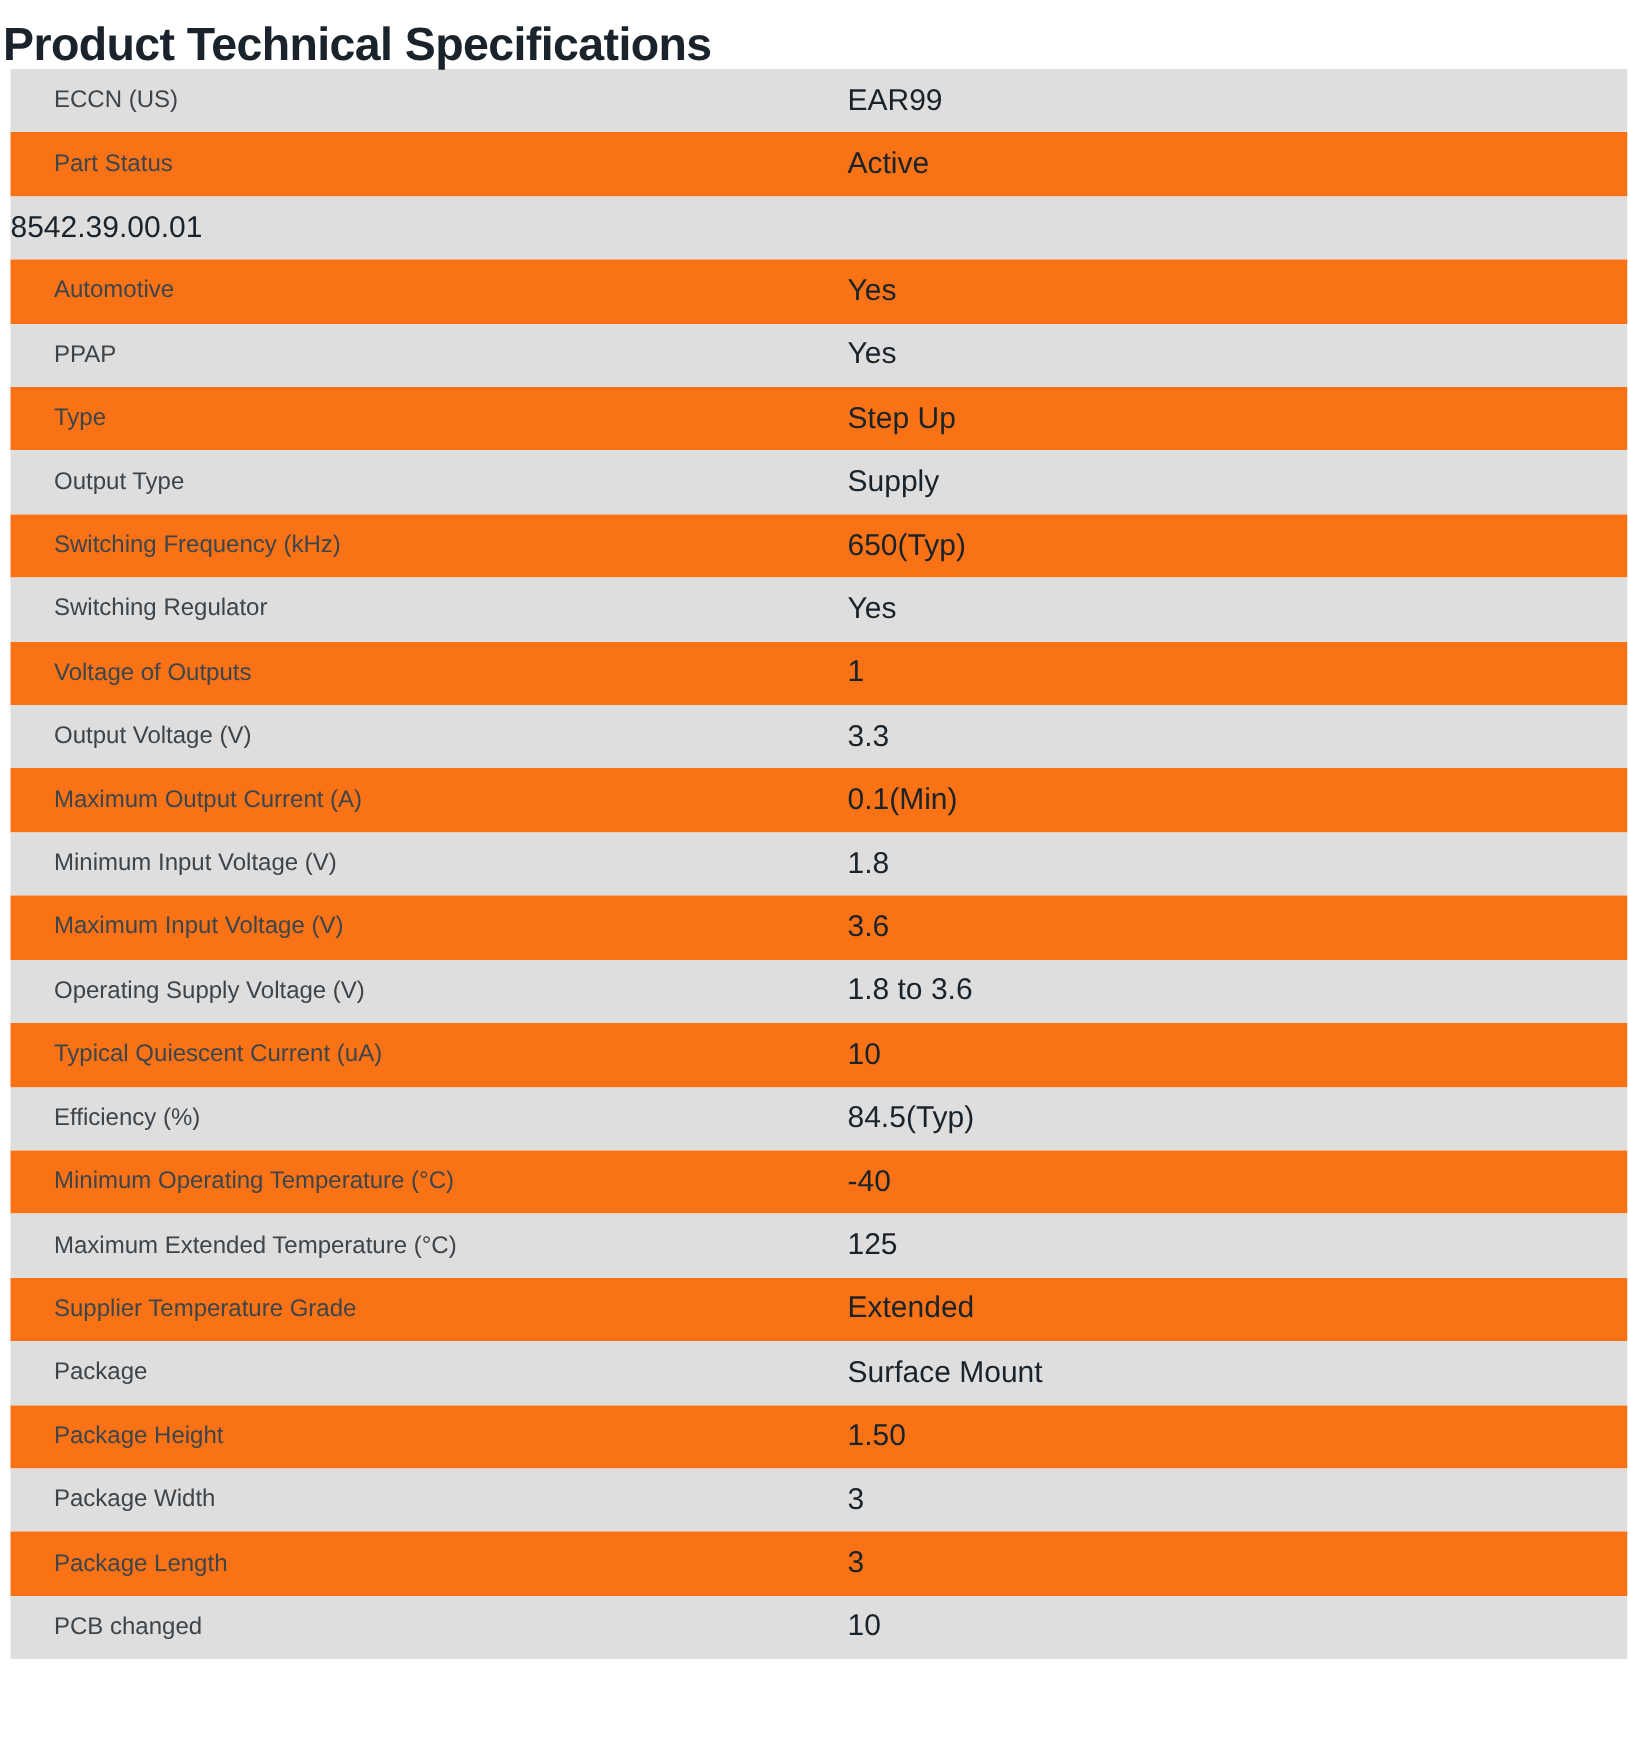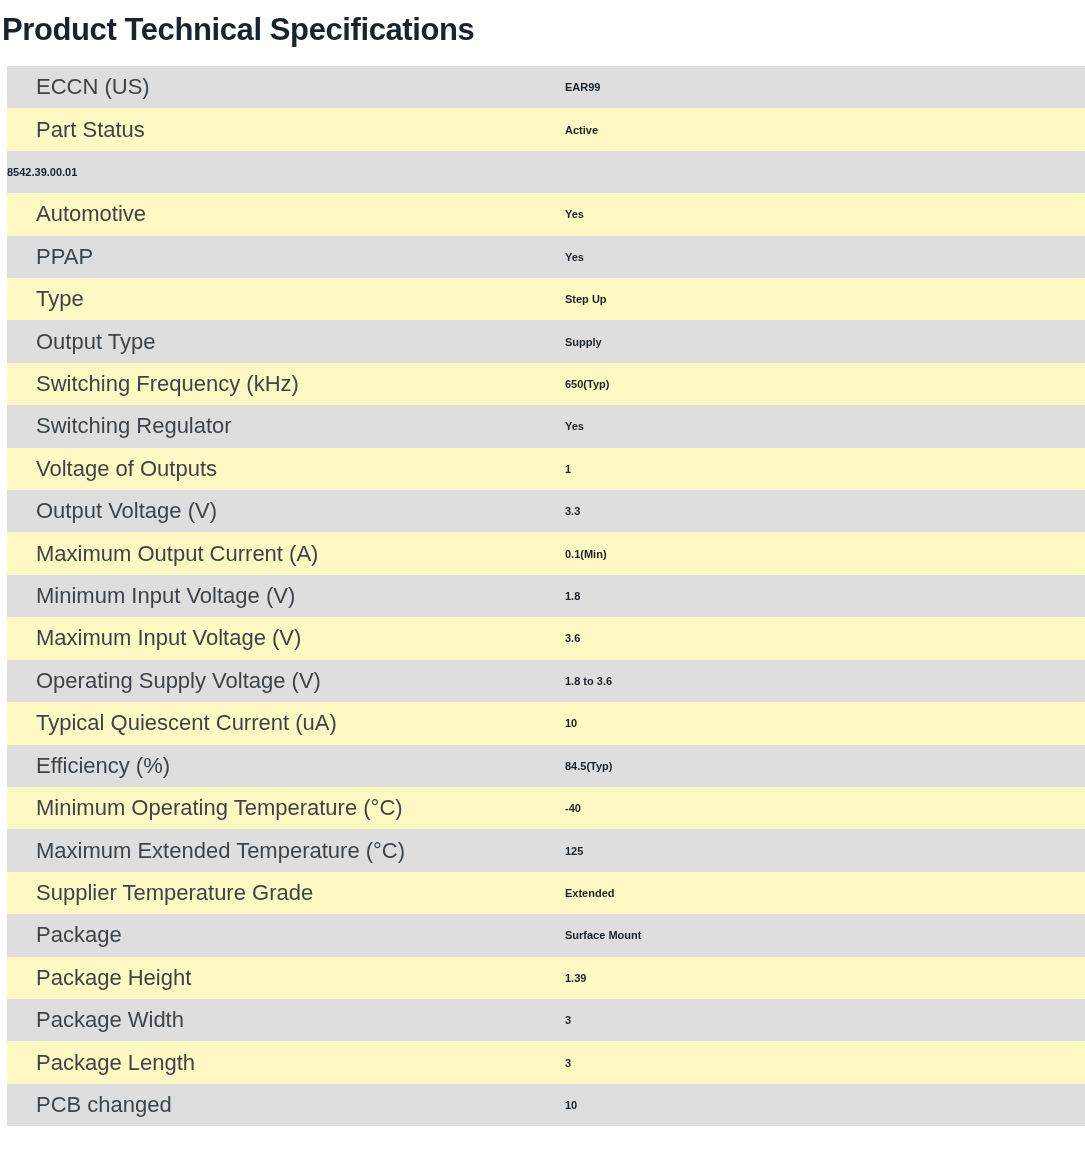--- a/index.html
+++ b/index.html
@@ -10,53 +10,53 @@
   body {
     width: 1085px;
     height: 1175px;
     overflow: hidden;
     font-family: "Liberation Sans", sans-serif;
     -webkit-font-smoothing: antialiased;
   }
   .page-title {
     margin: 0;
     padding: 11px 0 0 2px;
-    height: 66px;
+    height: 46px;
     box-sizing: border-box;
     font-size: 31px;
     font-weight: 700;
     letter-spacing: -0.4px;
     color: var(--title-color, #1a232b);
     line-height: 1.25;
   }
   .spec-table {
     width: 1085px;
   }
   .row {
     display: flex;
     align-items: center;
     height: 42.42px;
     margin-left: 7px;
-    background: #fef9c3;
+    background: #f97316;
   }
   .row:nth-child(odd) {
     background: var(--stripe-color, #dedede);
   }
   .row .label {
     box-sizing: border-box;
     width: 558px;
     padding-left: 29px;
-    font-size: 22px;
+    font-size: 16px;
     font-weight: 400;
     color: var(--label-color, #3d444a);
     white-space: nowrap;
   }
   .row .value {
-    font-size: 11px;
-    font-weight: 700;
+    font-size: 20px;
+    font-weight: 400;
     color: var(--value-color, #1a222a);
     white-space: nowrap;
   }
 </style>
 </head>
 <body>
 
 <h1 class="page-title">Product Technical Specifications</h1>
 
 <div class="spec-table">
@@ -138,21 +138,21 @@
     <div class="row">
       <div class="label">Supplier Temperature Grade</div>
       <div class="value">Extended</div>
     </div>
     <div class="row">
       <div class="label">Package</div>
       <div class="value">Surface Mount</div>
     </div>
     <div class="row">
       <div class="label">Package Height</div>
-      <div class="value">1.39</div>
+      <div class="value">1.50</div>
     </div>
     <div class="row">
       <div class="label">Package Width</div>
       <div class="value">3</div>
     </div>
     <div class="row">
       <div class="label">Package Length</div>
       <div class="value">3</div>
     </div>
     <div class="row">

